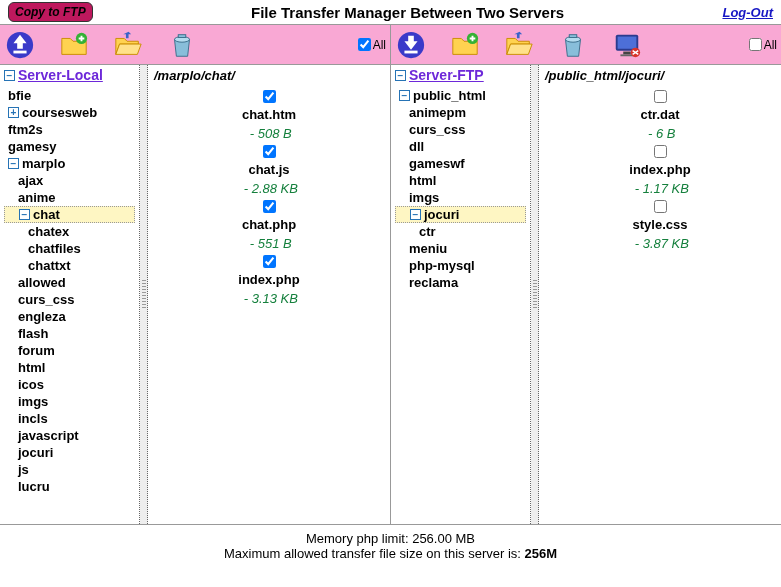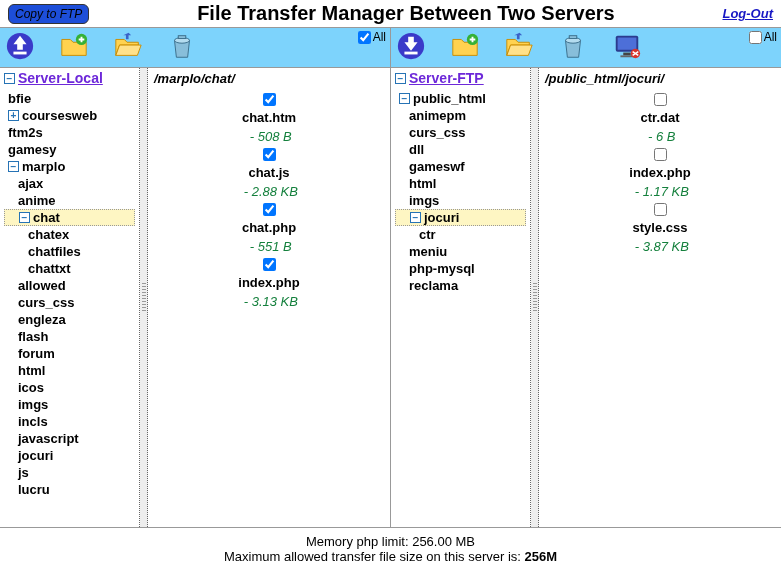--- a/index.html
+++ b/index.html
@@ -1,29 +1,29 @@
 <!DOCTYPE html>
 <html><head>
 <meta charset="utf-8">
 <style>
 * { box-sizing: border-box; margin: 0; padding: 0; }
 body { font-family: Arial, sans-serif; font-size: 13px; background: #fff; width: 781px; }
 .header { display: flex; align-items: center; padding: 2px 8px; border-bottom: 1px solid #999; }
-.copy-btn { background: #1d4ed8; border: 1px solid #333; border-radius: 6px; padding: 2px 6px; font-weight: normal; font-style: italic; font-size: 12px; cursor: pointer; text-align: right; }
-.title { flex: 1; text-align: center; font-weight: bold; font-size: 20px; }
+.copy-btn { background: #be185d; border: 1px solid #333; border-radius: 6px; padding: 2px 6px; font-weight: bold; font-style: italic; font-size: 12px; cursor: pointer; text-align: right; }
+.title { flex: 1; text-align: center; font-weight: bold; font-size: 15px; }
 .logout { color: #1717c4; font-weight: bold; font-style: italic; text-decoration: underline; }
 .panels { display: flex; height: 500px; border-bottom: 1px solid #999; }
 .panel { flex: 1; display: flex; border-right: 1px solid #999; }
 .panel:last-child { border-right: none; }
 .column { display: flex; flex-direction: column; overflow: hidden; }
 .tree-col { flex: 0 0 140px; border-right: 1px dotted #666; }
 .splitter { flex: 0 0 8px; background: #eee; border-right: 1px dotted #666; display: flex; align-items: center; justify-content: center; cursor: col-resize; }
 .splitter-grip { width: 4px; height: 30px; background: repeating-linear-gradient(#999 0 1px, transparent 1px 3px); }
 .file-col { flex: 1; }
-.toolbar { display: flex; align-items: flex-start; background: #7dd3fc; border-bottom: 1px solid #999; padding: 2px 4px; height: 40px; gap: 22px; }
+.toolbar { display: flex; align-items: center; background: #f9a8d4; border-bottom: 1px solid #999; padding: 2px 4px; height: 40px; gap: 22px; }
 .toolbar .spacer { flex: 1; }
 .tool-icon { width: 32px; height: 32px; display: flex; align-items: center; justify-content: center; cursor: pointer; position: relative; }
 .all-label { font-size: 12px; display: flex; align-items: center; gap: 2px; }
 .path-bar { font-weight: bold; font-style: italic; padding: 3px 6px; font-size: 13px; }
 .server-label { display: flex; align-items: center; padding: 2px 4px; }
 .server-link { color: #6d28d9; font-weight: bold; text-decoration: underline; font-size: 14px; }
 .tree { overflow-y: auto; flex: 1; padding: 2px 4px; }
 .tree-item { font-weight: bold; padding: 1px 0; white-space: nowrap; cursor: pointer; display: flex; align-items: center; }
 .tree-item.l1 { padding-left: 4px; }
 .tree-item.l2 { padding-left: 14px; }

